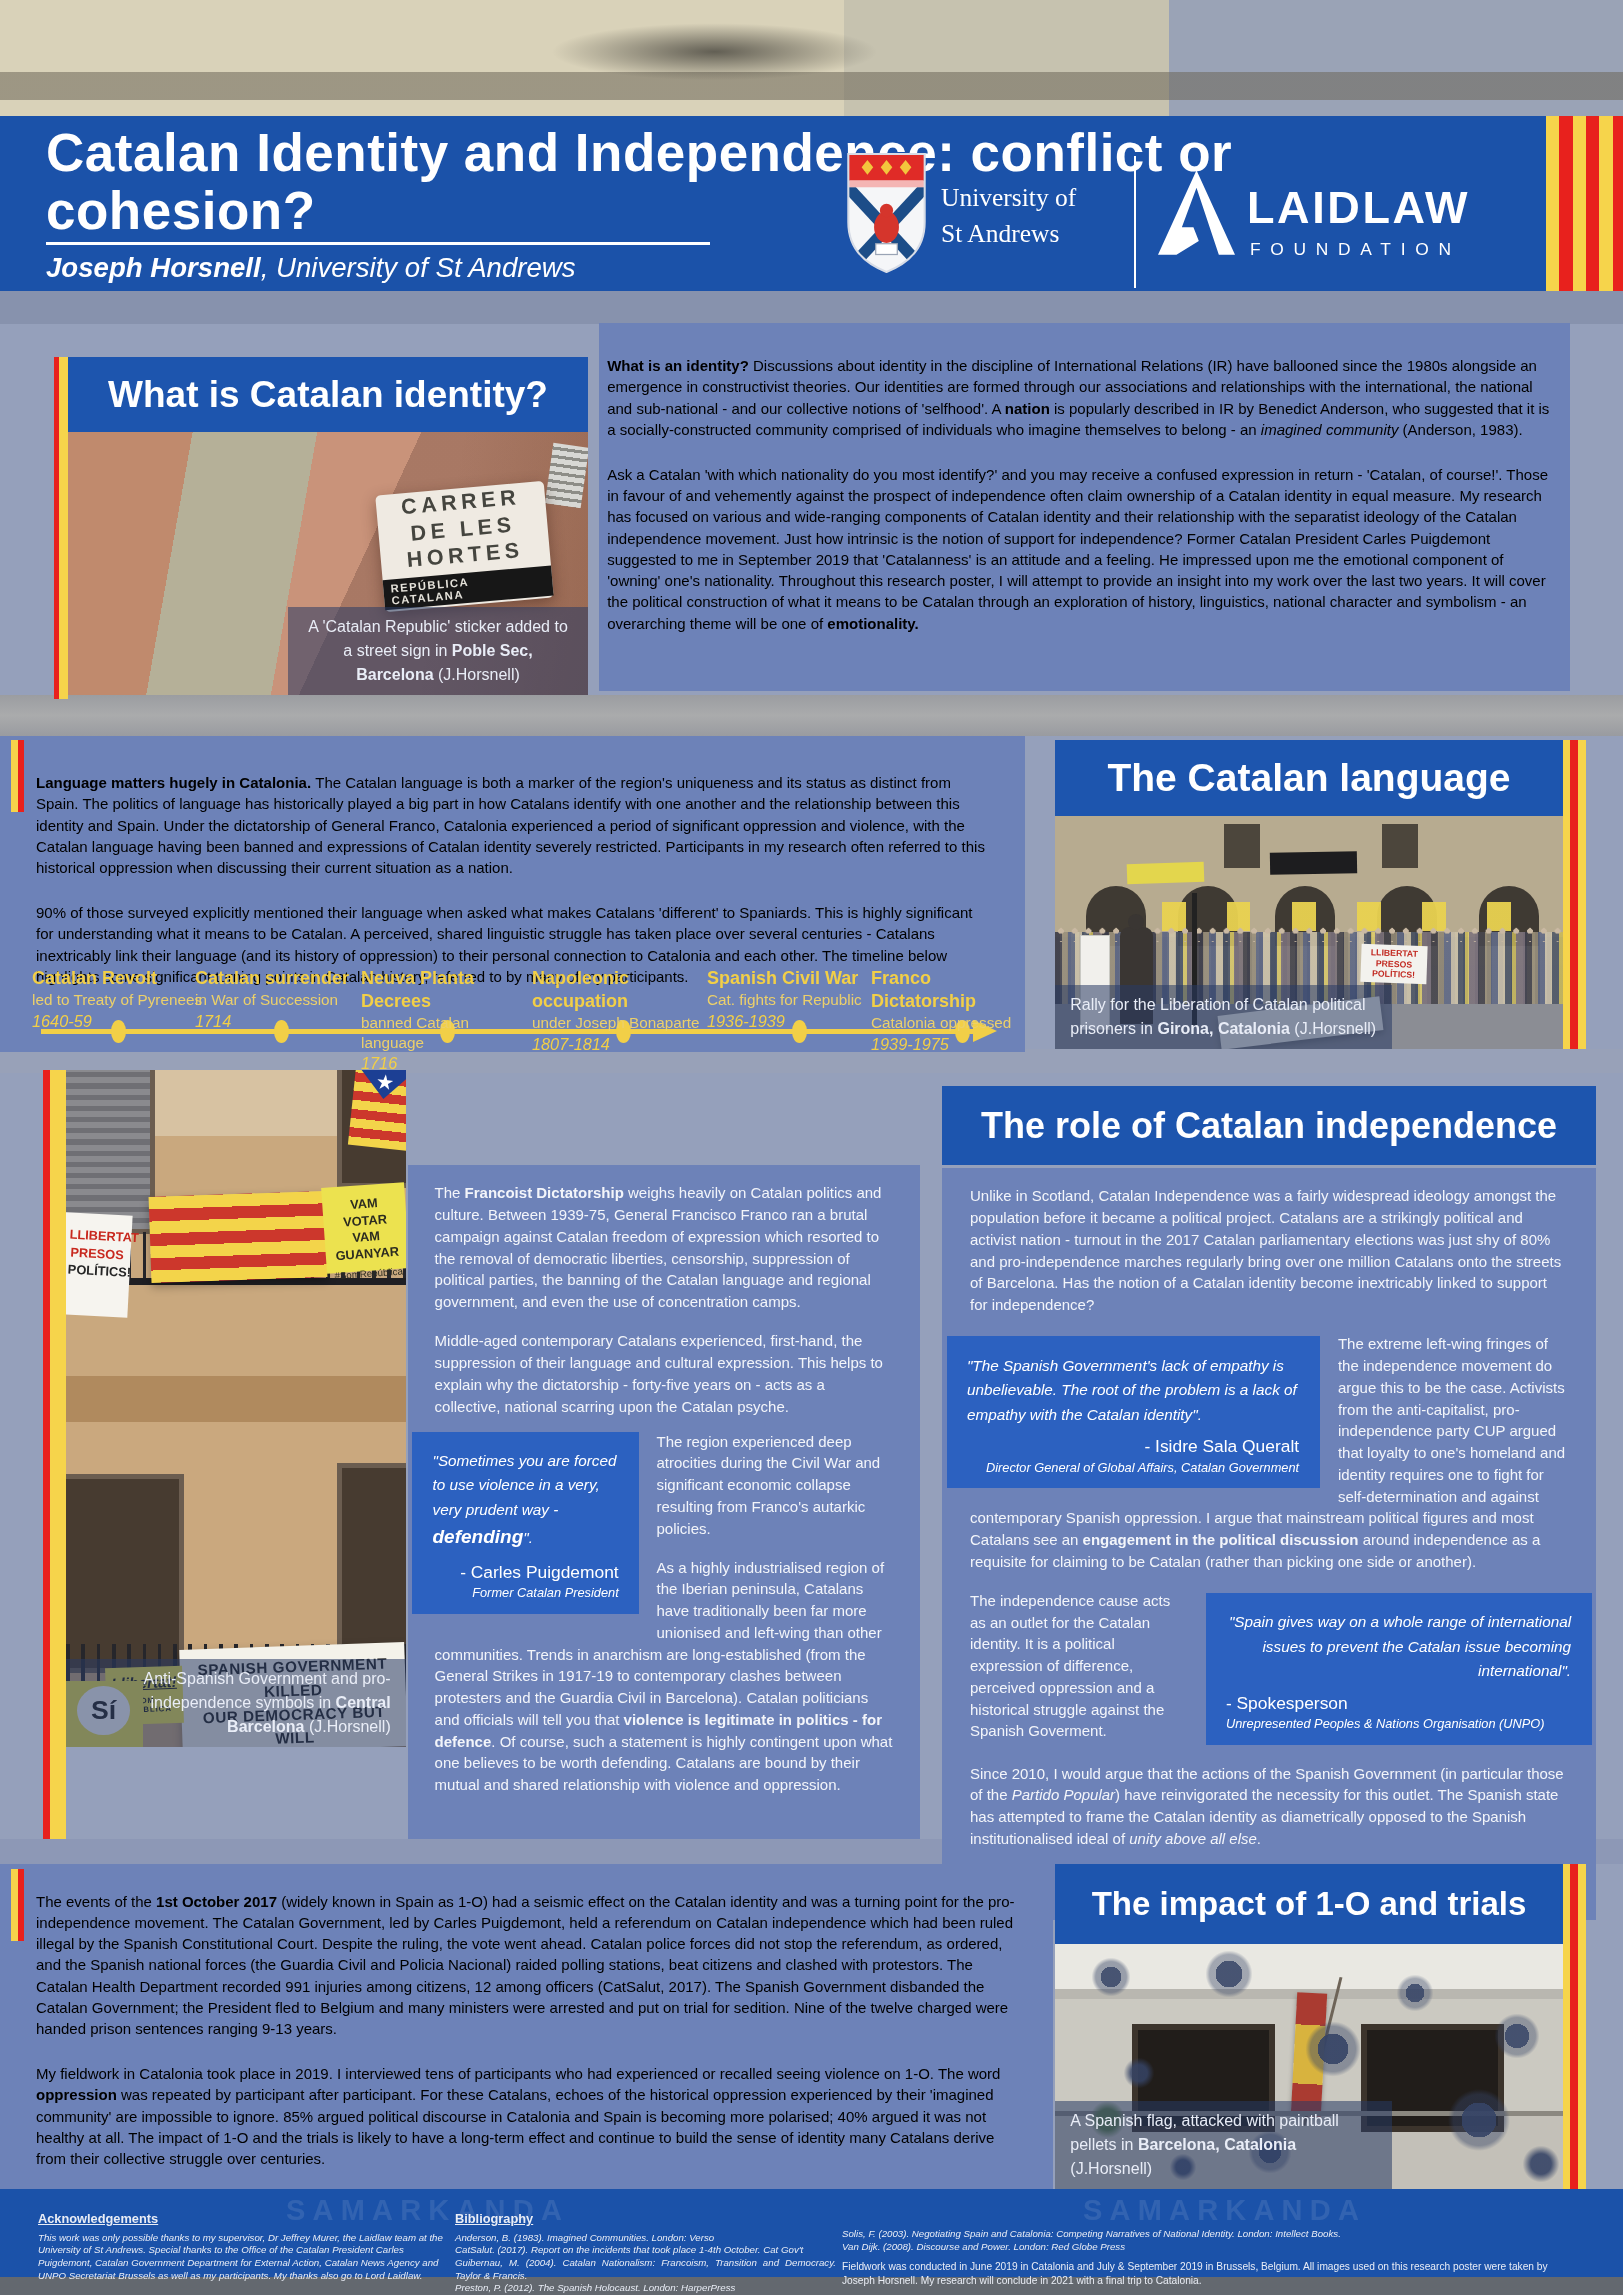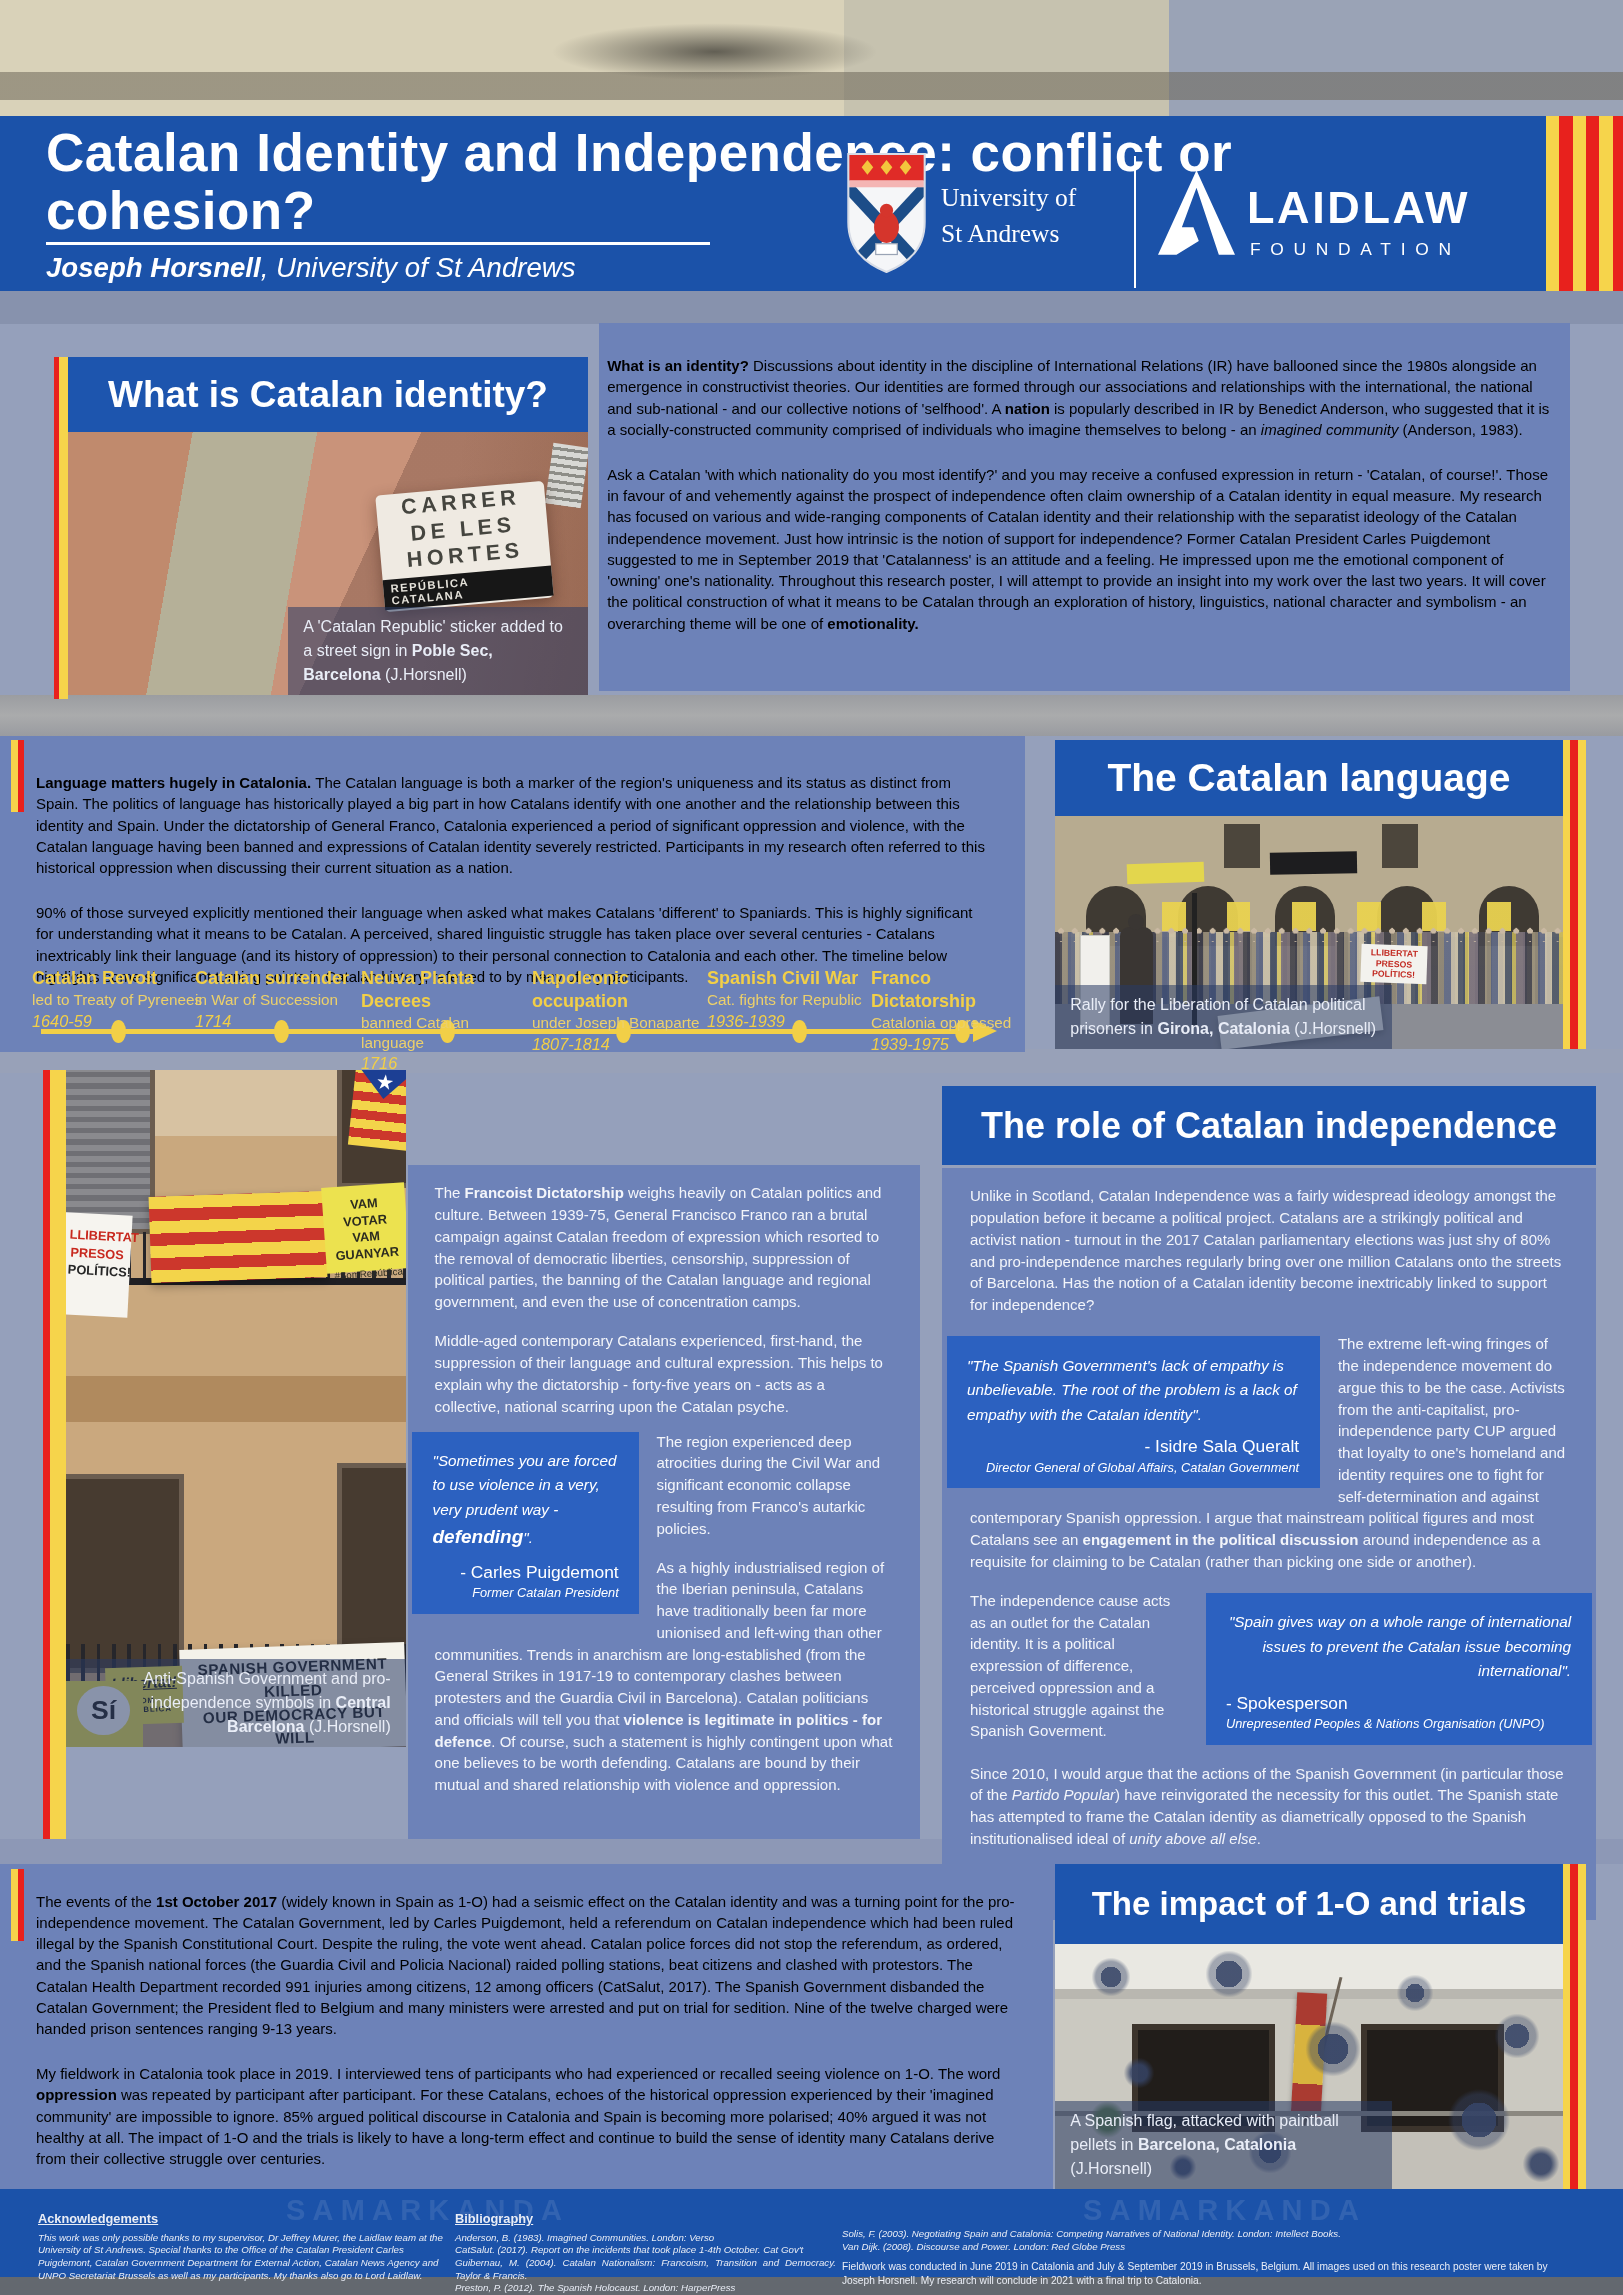--- a/index.html
+++ b/index.html
@@ -60,21 +60,21 @@
   .photo1{background:linear-gradient(115deg,rgba(0,0,0,0) 55%,rgba(70,40,35,.25) 55%),
     linear-gradient(100deg,#c08a6d 0 22%,#b5b098 22% 44%,#c9937a 44% 70%,#b57f63 100%)}
   .sign{position:absolute;left:312px;top:56px;width:169px;height:117px;background:#efeae2;
     border-radius:5.1px;transform:rotate(-5deg);box-shadow:0 5.1px 15.3px rgba(60,30,20,.45);
     display:flex;flex-direction:column;align-items:center;justify-content:center;gap:2px}
   .sign-line{color:#45453f;font-weight:700;font-size:21.5px;letter-spacing:4.6px;line-height:1.15}
   .sign-sticker{margin-top:3.1px;background:#171717;color:#e5e2da;font-size:11.2px;letter-spacing:1.5px;
     padding:3.1px 7.2px;font-weight:700}
   .ac-unit{position:absolute;right:3.1px;top:13.3px;width:36px;height:61px;
     background:repeating-linear-gradient(0deg,#d8d8d4 0 5.1px,#8d8d87 5.1px 8.2px);transform:rotate(8deg)}
-  .cap1{right:0;bottom:0;left:220px;text-align:left}
+  .cap1{right:0;bottom:0;left:220px;text-align:center}
 
   
   .photo2{background:linear-gradient(180deg,#b7ab90 0 52%,#93938f 52% 64%,#8b8d94 64%)}
   .arch{position:absolute;top:70px;width:60px;height:60px;background:#3f3a33;border-radius:31px 31px 0 0}
   .rally-window{position:absolute;top:8.2px;width:36px;height:44px;background:#4c463c}
   .rally-banner-y{position:absolute;left:72px;top:47px;width:77px;height:20.4px;background:#e3d64d;transform:rotate(-2deg)}
   .rally-banner-k{position:absolute;left:215px;top:36px;width:87px;height:21.5px;background:#1d1d1f;transform:rotate(-1deg)}
   .crowd{position:absolute;left:0;top:116px;width:508px;height:72px;
     background:repeating-linear-gradient(90deg,rgba(62,62,74,.85) 0 7.2px,rgba(152,142,122,.85) 7.2px 13.3px,rgba(92,102,132,.85) 13.3px 20.4px,rgba(205,195,172,.85) 20.4px 26.6px,rgba(72,82,102,.85) 26.6px 34px,rgba(232,212,94,.7) 34px 38px,rgba(122,112,122,.85) 38px 47px),
                repeating-linear-gradient(90deg,rgba(40,44,56,.45) 0 4.6px,rgba(190,180,160,.4) 4.6px 11.7px,rgba(90,90,110,.45) 11.7px 16px,rgba(220,200,120,.35) 16px 24px)}

